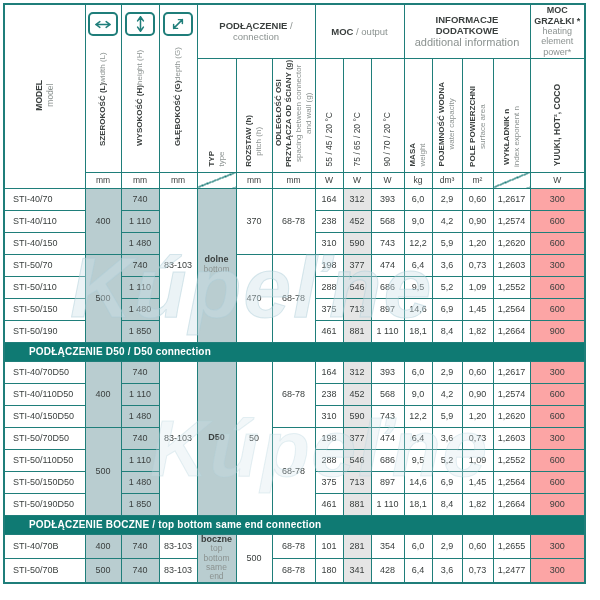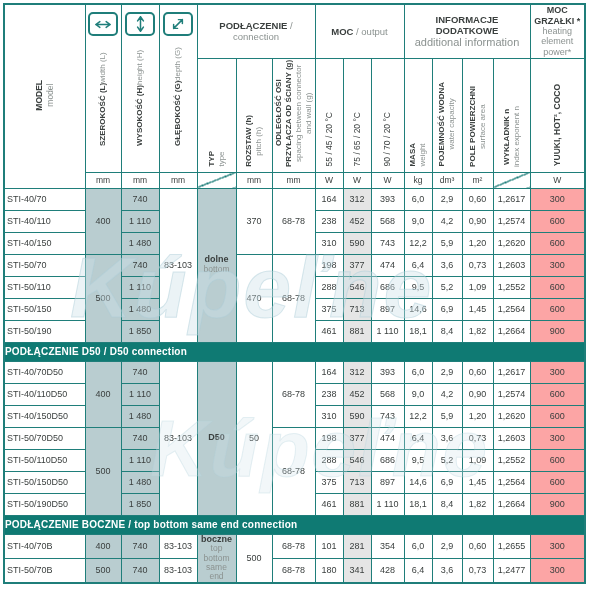--- a/index.html
+++ b/index.html
@@ -8,22 +8,22 @@
   table{border-collapse:collapse;table-layout:fixed;margin:3px 0 0 3px;border:2px solid #1f7e7a;}
   td{border:1px solid #1f7e7a;text-align:center;vertical-align:middle;padding:0;
      font-size:9px;color:#3a3f3e;overflow:hidden;}
   tr.r{height:22px;}
   tr.rb{height:24px;}
   tr.h1{height:54px;}
   tr.h2{height:114px;}
   tr.h3{height:16px;}
   tr.bar{height:19px;}
   .bar td{background:#0f7a73;color:#ffffff;text-align:left;font-weight:bold;
-     font-size:10px;padding-left:0;letter-spacing:.2px;}
-  .model-cell{text-align:left;padding-left:2px;color:#3a3f3e;}
+     font-size:10px;padding-left:24px;letter-spacing:.2px;}
+  .model-cell{text-align:left;padding-left:8px;color:#3a3f3e;}
   .shade1{background:#b9cdd0;}
   .shade2{background:#e5e5e5;}
   .shade3{background:#fca5a5;}
   .group-head{font-size:9.5px;}
   .group-head .pl{font-weight:bold;color:#3a3f3e;}
   .group-head .en{color:#8b9290;font-weight:normal;}
   .stack .en{display:block;font-size:11px;}
   .heater-head{font-size:9px;line-height:1.15;}
   .heater-head .en{display:block;white-space:pre-line;}
   .vtext{writing-mode:vertical-rl;transform:rotate(180deg);display:inline-block;

